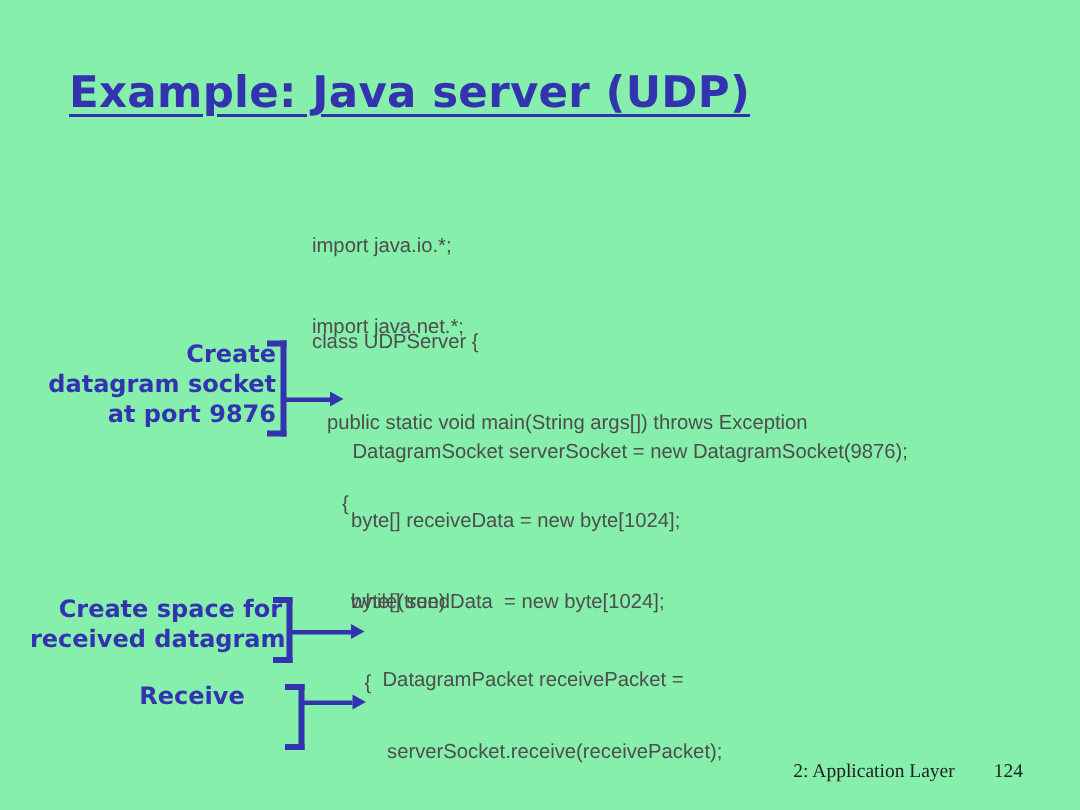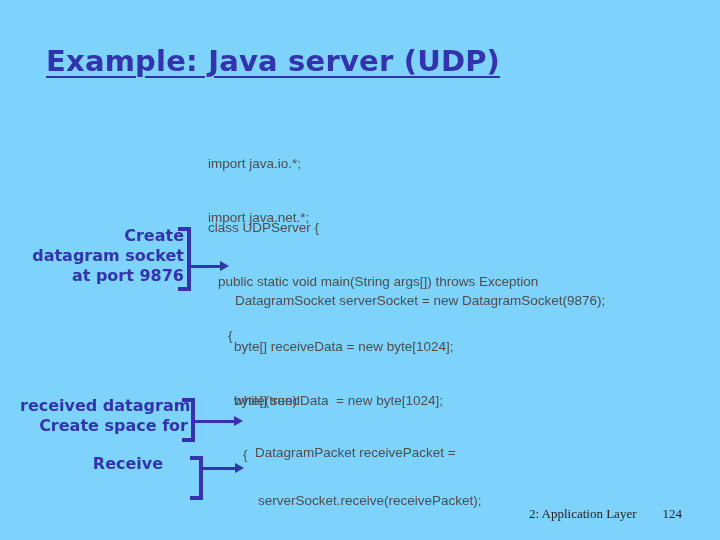--- a/index.html
+++ b/index.html
@@ -8,21 +8,21 @@
     --footer-black: #1F1F1F;
   }
   * { margin: 0; padding: 0; box-sizing: border-box; }
   html, body { width: 720px; height: 540px; }
   body {
     background: #ffffff;
     overflow: hidden;
     position: relative;
     font-family: "DejaVu Sans", sans-serif;
   }
-  .slide { position: absolute; inset: 0; background: #7dd3fc; padding-left: 37px; }
+  .slide { position: absolute; inset: 0; background: #86efac; padding-left: 37px; }
 
   .title {
     position: absolute;
     left: 46px; top: 44px;
     font-family: "DejaVu Sans", sans-serif;
     font-size: 29px;
     font-weight: bold;
     color: var(--accent-blue, #3333B0);
     text-decoration: underline;
     text-underline-offset: 5px;
@@ -128,22 +128,22 @@
 
   <div class="annotation" style="left:20px; top:226px; width:164px;">
     <div>Create</div>
     <div>datagram socket</div>
     <div>at port 9876</div>
   </div>
   <div class="bracket" style="left:178px; top:227px; width:13px; height:64px;"></div>
   <div class="arrow" style="left:190px; top:265px; width:30px;"></div>
 
   <div class="annotation" style="left:20px; top:396px; width:168px;">
+    <div>Create space for</div>
     <div>received datagram</div>
-    <div>Create space for</div>
   </div>
   <div class="bracket" style="left:182px; top:398px; width:13px; height:44px;"></div>
   <div class="arrow" style="left:194px; top:420px; width:40px;"></div>
 
   <div class="annotation" style="left:60px; top:454px; width:136px;text-align:center;">
     <div>Receive</div>
   </div>
   <div class="bracket" style="left:190px; top:456px; width:13px; height:44px;"></div>
   <div class="arrow" style="left:202px; top:467px; width:33px;"></div>
 

